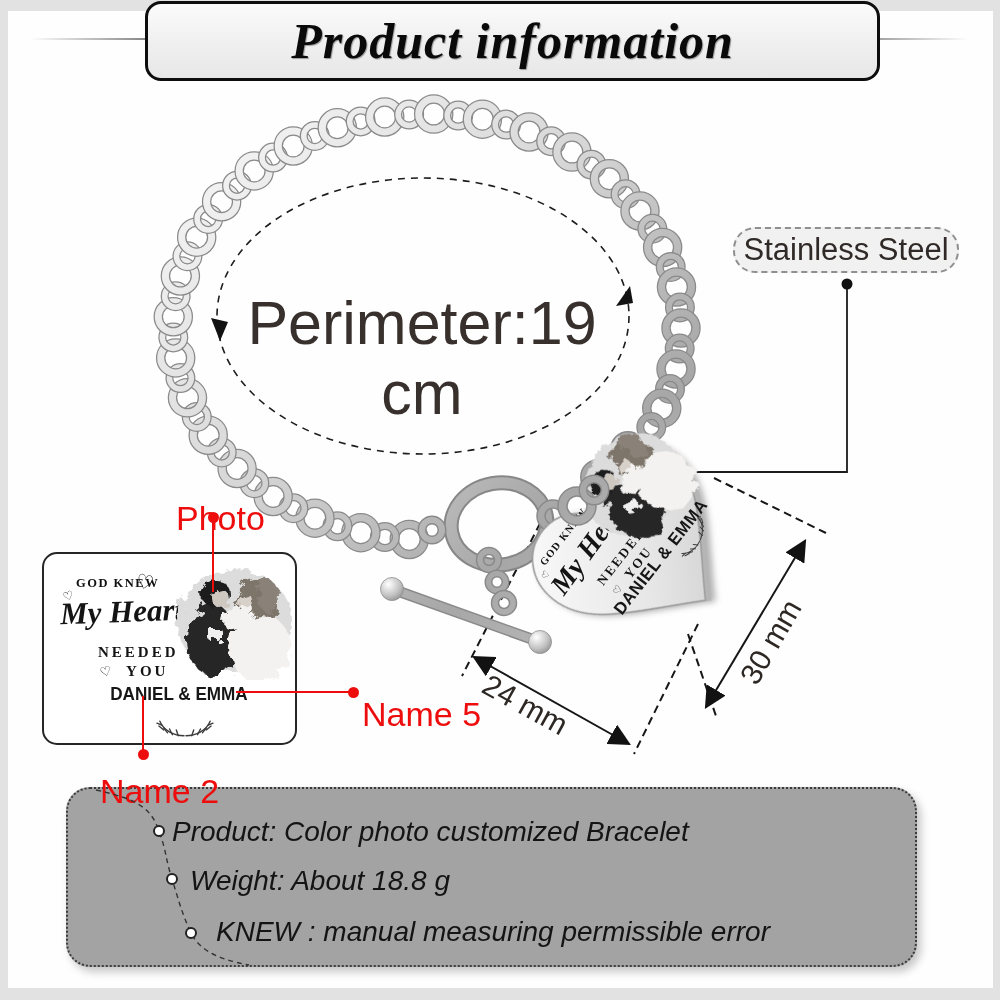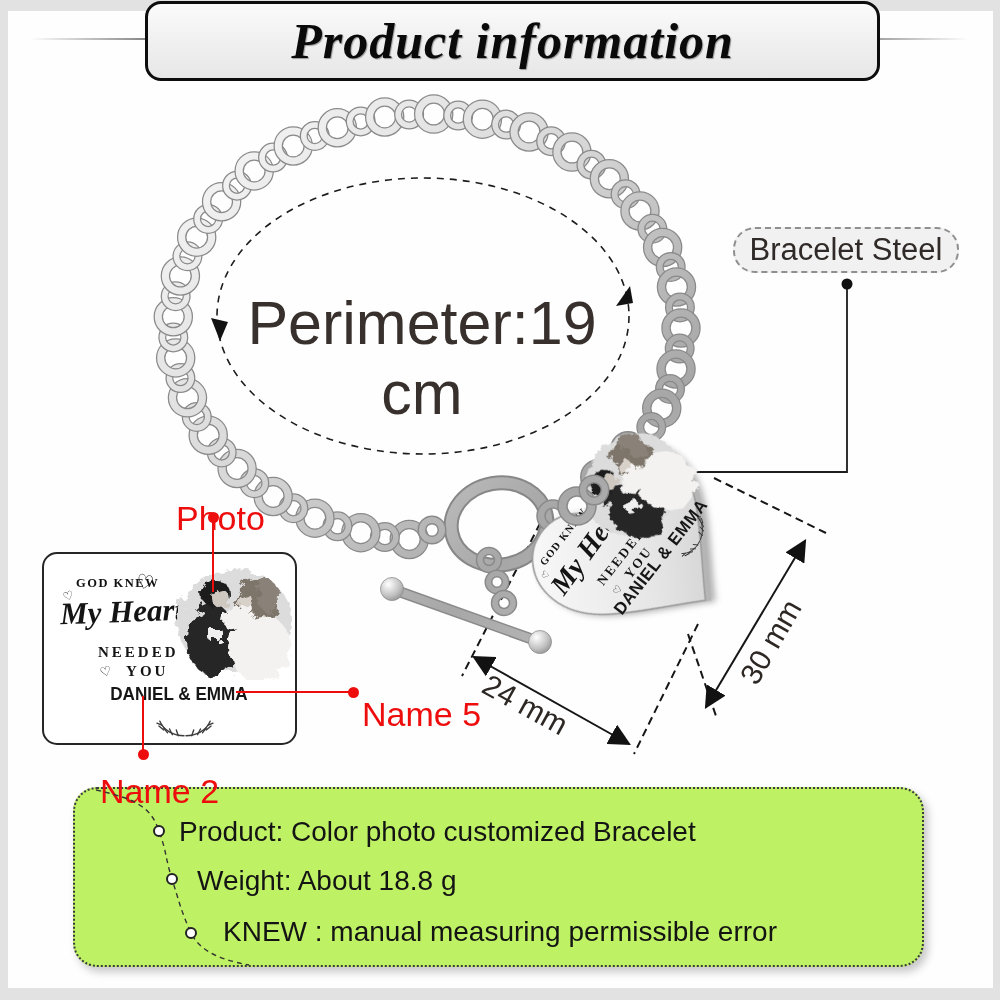--- a/index.html
+++ b/index.html
@@ -72,23 +72,23 @@
   .charm .design .names{font-size:22px;top:131px;left:28px;width:210px;letter-spacing:1px;}
   .charm .design .photo{left:122px;top:4px;transform:scale(1.18);transform-origin:center;}
   .charm .design .laurel{left:150px;top:152px;transform:rotate(-14deg);}
 
   
   .dim{position:absolute;width:120px;text-align:center;font-size:30px;color:#2d2824;z-index:6;}
   .dim24{left:465px;top:688px;transform:rotate(29deg);}
   .dim30{left:711px;top:625px;transform:rotate(-60deg);}
 
   
-  .infobox{position:absolute;left:73px;top:787px;width:851px;height:180px;box-sizing:border-box;
-    border:2px dotted #3c3c3c;border-radius:24px;background:#bef264;z-index:5;
-    box-shadow:4px 5px 8px rgba(0,0,0,.22);}
+  .infobox{position:absolute;left:66px;top:787px;width:851px;height:180px;box-sizing:border-box;
+    border:2px dotted #3c3c3c;border-radius:24px;background:#a3a3a3;z-index:5;
+    box-shadow:4px 5px 8px rgba(0,0,0,.22);font-style:italic;}
   .infobox .line{position:absolute;font-size:28px;color:#141414;}
   .infobox .l1{left:104px;top:27px;}
   .infobox .l2{left:122px;top:76px;}
   .infobox .l3{left:148px;top:127px;}
   #curvesvg{position:absolute;left:81px;top:787px;z-index:6;pointer-events:none;}
 </style>
 </head>
 <body>
 
 <div class="page"></div>
@@ -369,21 +369,21 @@
     <svg class="photo" width="124" height="114">
       <use href="#couplePhoto"></use>
     </svg>
     <svg class="laurel" width="58" height="22">
       <use href="#laurelSym"></use>
     </svg>
   </div>
 </div>
 
 <div class="perimeter">Perimeter:19 cm</div>
-<div class="pill">Bracelet Steel</div>
+<div class="pill">Stainless Steel</div>
 <div class="dim dim24">24 mm</div>
 <div class="dim dim30">30 mm</div>
 
 <div class="red-label" style="left:176px;top:479px;">Photo</div>
 <div class="red-dot" style="left:208px;top:512px;"></div>
 <div class="red-vline" style="left:212px;top:522px;height:70px;"></div>
 
 <div class="red-hline" style="left:236px;top:691px;width:114px;"></div>
 <div class="red-dot" style="left:348px;top:687px;"></div>
 <div class="red-label" style="left:362px;top:675px;">Name 5</div>

